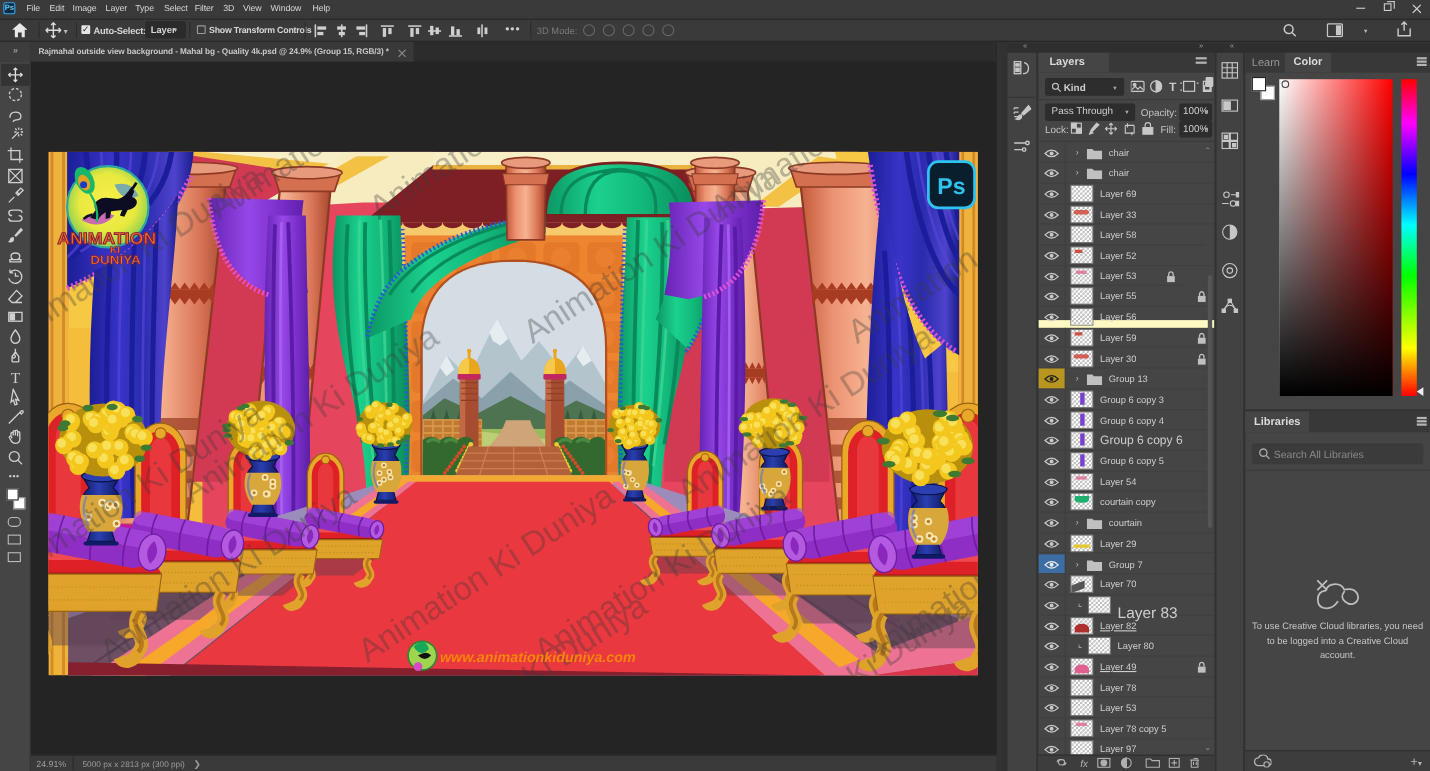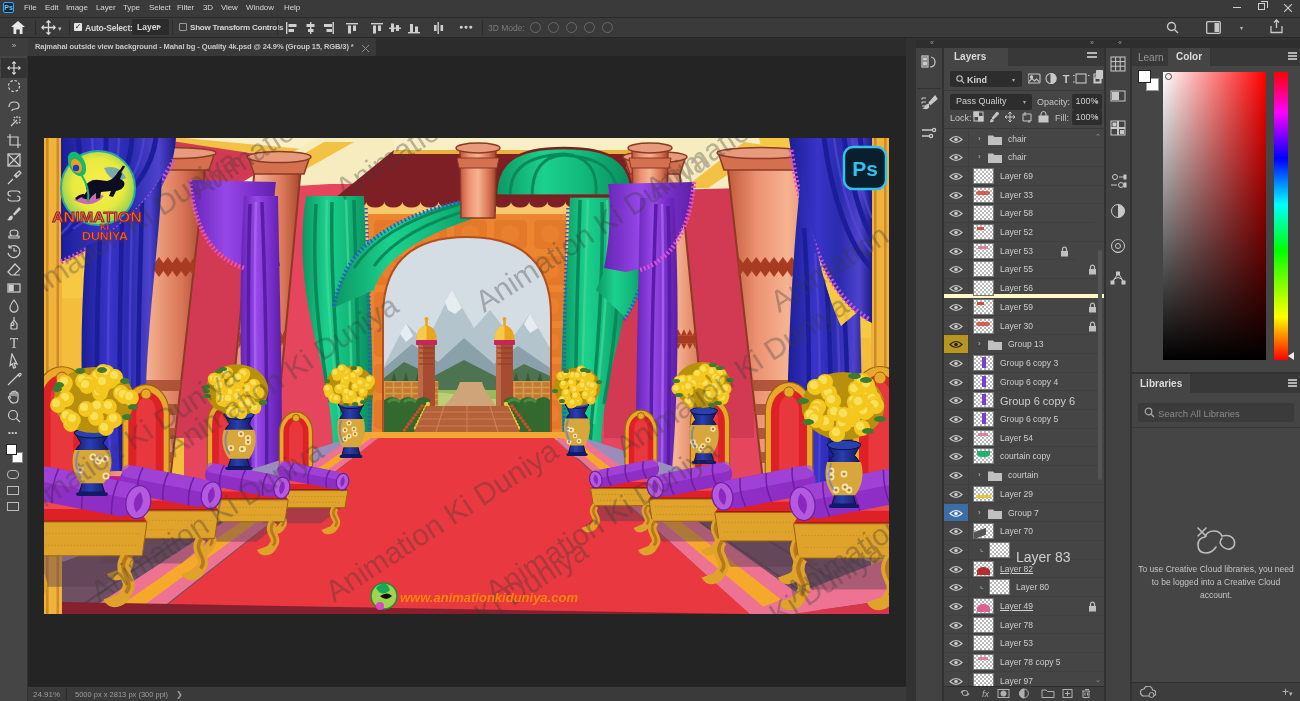--- a/index.html
+++ b/index.html
@@ -261,21 +261,21 @@
 <circle cx="23" cy="6.5" r="5"></circle>
       <path d="M23 1.5 a5 5 0 0 1 0 10 Z" fill="#c8c8c8"></path>
 <text x="38" y="11" font-size="11" fill="#c8c8c8" stroke="none" text-anchor="middle" font-weight="bold">T</text>
 <rect x="48" y="2" width="10" height="9"></rect>
       <path d="M46.5 3.5 h-1.5 M46.5 10 h-1.5 M60 3.5 h1.5"></path>
 <path d="M66 2 h7 v9 h-7 Z M68 6 v-2 a1.5 1.5 0 0 1 3 0 v2 M67 6 h5 v4 h-5 Z"></path>
 </g>
   </svg>
 <div class="abs" style="left:1096px;top:70px;width:7px;height:9px;background:#c8c8c8;border-radius:1px;"></div>
 <div class="abs" style="left:944px;top:90px;width:160px;height:1px;background:#3a3a3a;"></div>
-<div class="abs" style="left:950px;top:94px;width:82px;height:16px;background:#2d2d2d;border-radius:2px;color:#d0d0d0;font-size:9px;line-height:15px;text-indent:6px;">Pass Quality</div>
+<div class="abs" style="left:950px;top:94px;width:82px;height:16px;background:#2d2d2d;border-radius:2px;color:#d0d0d0;font-size:9px;line-height:15px;text-indent:6px;">Pass Through</div>
 <div class="abs" style="left:1023px;top:98px;color:#aaa;font-size:6px;">▾</div>
 <div class="abs" style="left:1037px;top:97px;color:#c4c4c4;font-size:9px;">Opacity:</div>
 <div class="abs" style="left:1072px;top:94px;width:30px;height:16px;background:#2d2d2d;border-radius:2px;color:#d0d0d0;font-size:9px;line-height:15px;text-align:center;">100%</div>
 <div class="abs" style="left:1095px;top:98px;color:#aaa;font-size:6px;">▾</div>
 <div class="abs" style="left:950px;top:113px;color:#c4c4c4;font-size:9px;">Lock:</div>
 <svg class="abs" style="left:973px;top:111px;" width="78" height="13" viewBox="0 0 78 13">
     <g stroke="#c8c8c8" fill="none" stroke-width="1">
 <rect x="1" y="1" width="9" height="9"></rect>
       <rect x="1" y="1" width="4.5" height="4.5" fill="#c8c8c8"></rect>
       <rect x="5.5" y="5.5" width="4.5" height="4.5" fill="#c8c8c8"></rect>
@@ -389,21 +389,21 @@
       <div style="position:absolute;left:24px;top:0;width:1px;height:100%;background:#3e3e3e;"></div>
       <div style="position:absolute;left:30px;top:2px;width:19px;height:14px;outline:1px solid #777;">
         <div style="position:absolute;left:0;top:0;width:100%;height:100%;background-image:linear-gradient(45deg,#b8b8b8 25%,transparent 25%,transparent 75%,#b8b8b8 75%),linear-gradient(45deg,#b8b8b8 25%,transparent 25%,transparent 75%,#b8b8b8 75%);background-size:4px 4px;background-position:0 0,2px 2px;background-color:#fff;"></div>
       </div>
       <div style="position:absolute;left:56px;top:4px;color:#cecece;font-size:8.5px;white-space:nowrap;">Layer 55</div>
       <svg width="9" height="11" viewBox="0 0 9 11" style="position:absolute;right:7px;top:4px;">
         <rect x="1" y="5" width="7" height="5.5" fill="#c0c0c0"></rect>
         <path d="M2.5 5 V3.2 a2 2 0 0 1 4 0 V5" stroke="#c0c0c0" fill="none" stroke-width="1.2"></path>
       </svg>
     </div>
-    <div style="position:absolute;left:0;top:150.1px;width:160px;height:18.7px;border-bottom:4px solid #fef9c3;">
+    <div style="position:absolute;left:0;top:150.1px;width:160px;height:18.7px;border-bottom:7px solid #fef9c3;">
       <svg width="14" height="9" viewBox="0 0 14 9" style="position:absolute;left:5px;top:5px;">
         <path d="M1 4.5 Q7 -1.5 13 4.5 Q7 10.5 1 4.5Z" fill="none" stroke="#c8c8c8" stroke-width="1.1"></path>
         <circle cx="7" cy="4.5" r="1.8" fill="#c8c8c8"></circle>
       </svg>
       <div style="position:absolute;left:24px;top:0;width:1px;height:100%;background:#3e3e3e;"></div>
       <div style="position:absolute;left:30px;top:2px;width:19px;height:14px;outline:1px solid #777;">
         <div style="position:absolute;left:0;top:0;width:100%;height:100%;background-image:linear-gradient(45deg,#b8b8b8 25%,transparent 25%,transparent 75%,#b8b8b8 75%),linear-gradient(45deg,#b8b8b8 25%,transparent 25%,transparent 75%,#b8b8b8 75%);background-size:4px 4px;background-position:0 0,2px 2px;background-color:#fff;"></div>
       </div>
       <div style="position:absolute;left:56px;top:4px;color:#cecece;font-size:8.5px;white-space:nowrap;">Layer 56</div>
     </div>

